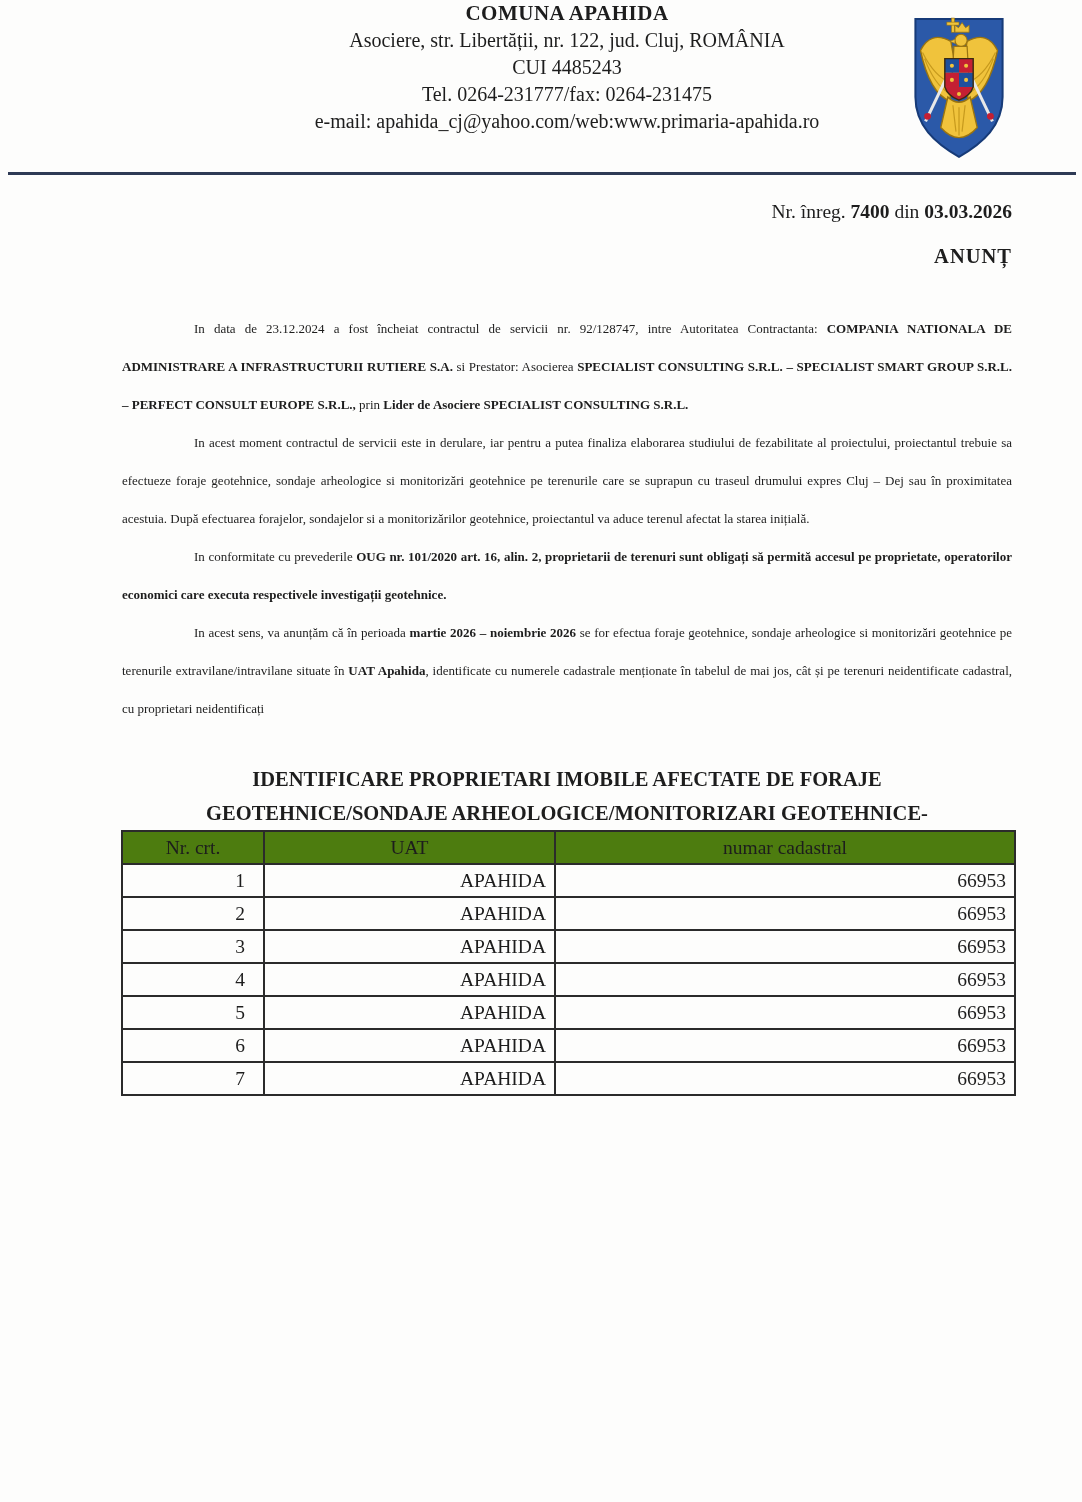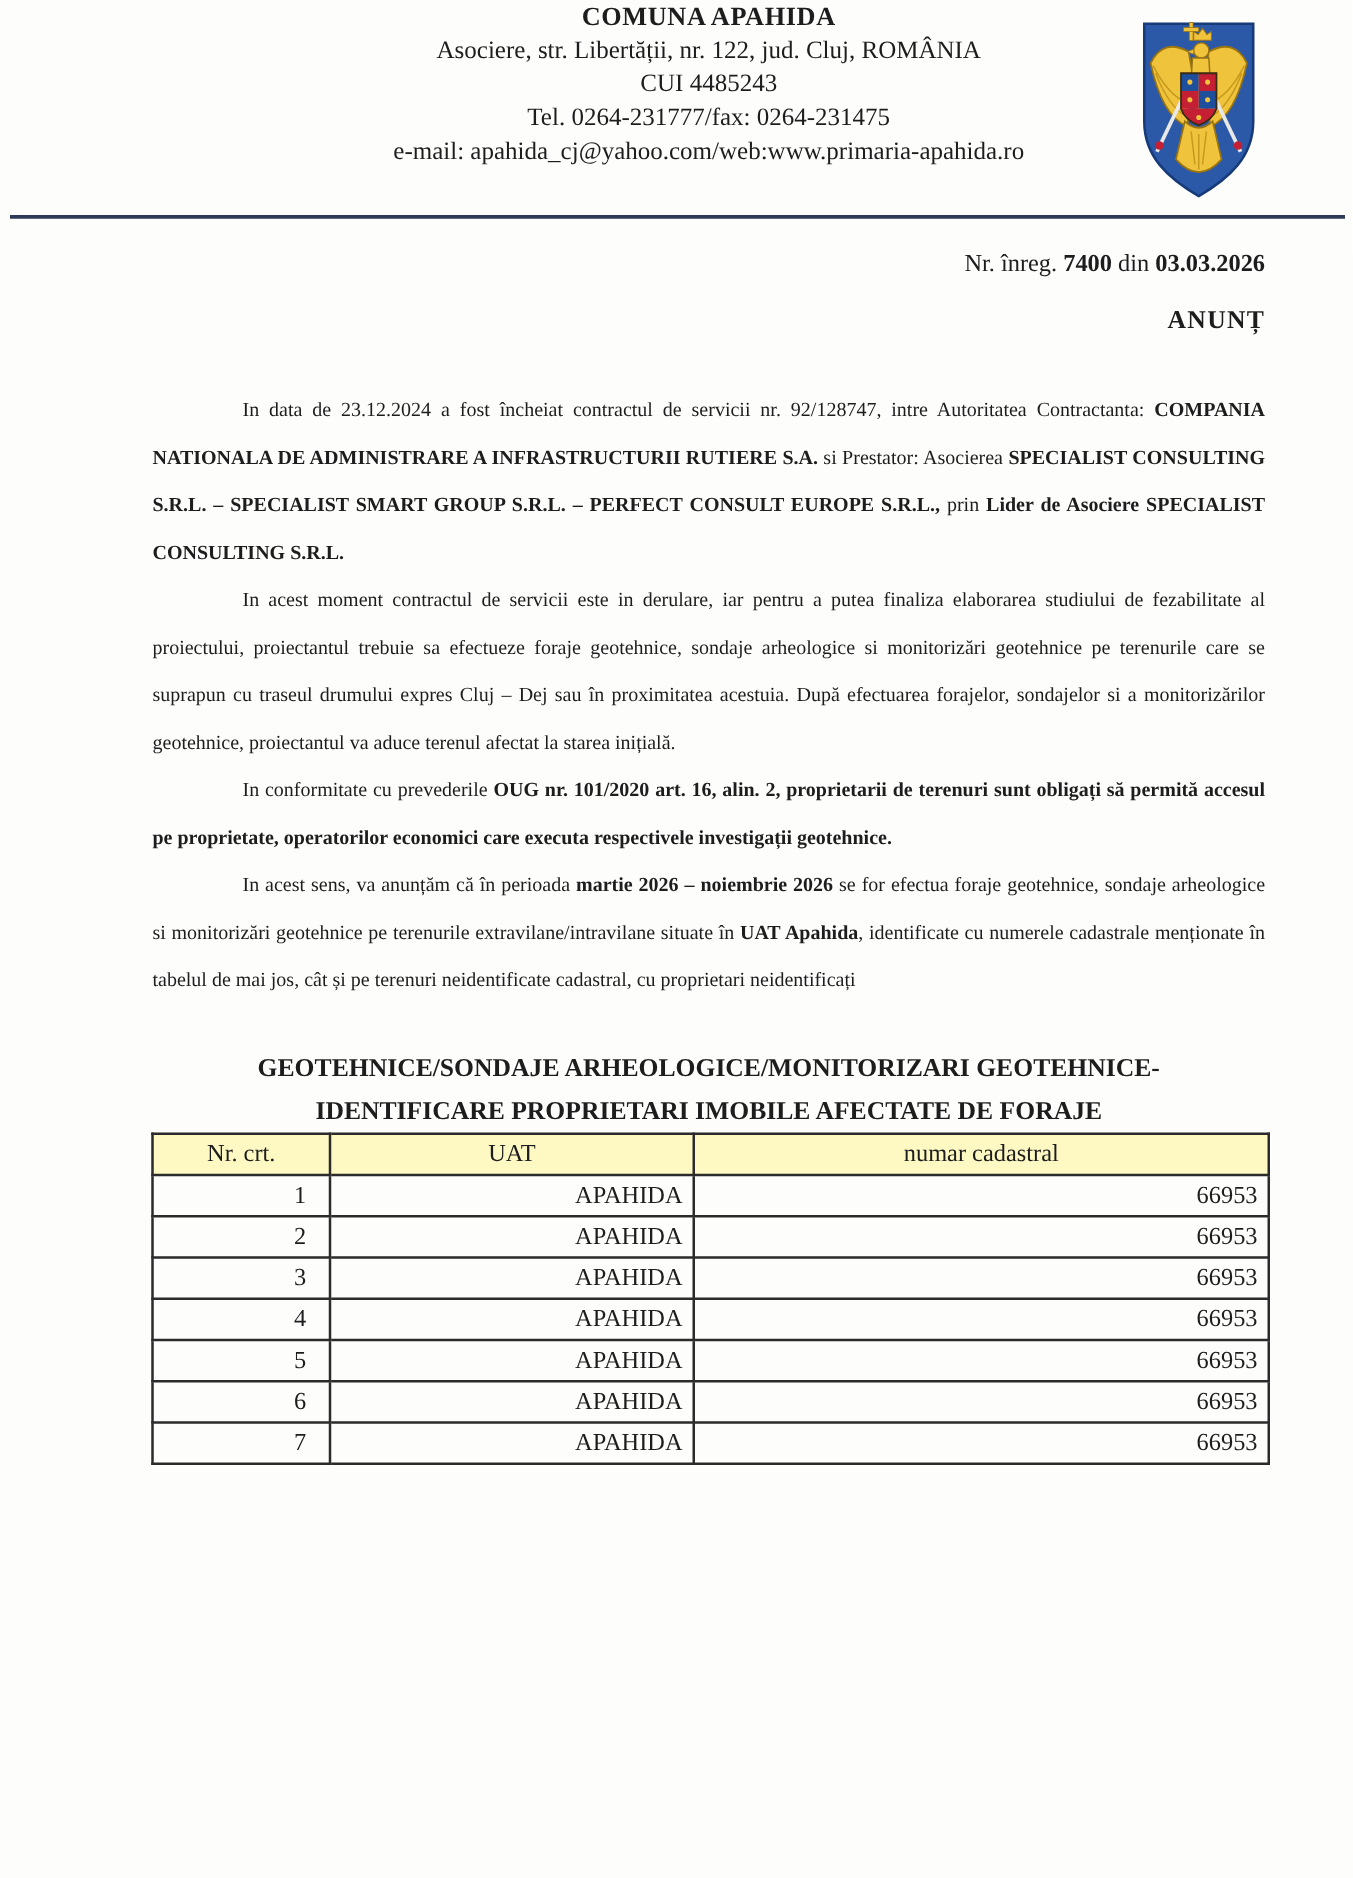--- a/index.html
+++ b/index.html
@@ -42,21 +42,21 @@
     margin:22px 70px 0 122px;
     text-align:right;
     font-size:20.5px;
     font-weight:bold;
     letter-spacing:1px;
   }
   
   .doc-body {
     margin:42px 0 0 122px;
     width:890px;
-    font-size:16px;
+    font-size:13px;
     line-height:38px;
     text-align:justify;
   }
   .doc-body p { margin:0; text-indent:72px; }
   .b { font-weight:bold; }
   
   .table-title {
     margin:34px 0 0 122px;
     width:890px;
     text-align:center;
@@ -74,21 +74,21 @@
   }
   table.cadastral th, table.cadastral td {
     border:2px solid #2b2b2b;
     padding:2px 8px;
     height:27px;
     overflow:hidden;
     white-space:nowrap;
   }
   table.cadastral th {
     font-weight:normal;
-    background:#fef9c3;
+    background:#4d7c0f;
   }
   table.cadastral td { background:#fdfdfc; text-align:right; }
   table.cadastral td.num-cell { text-align:right; padding-right:18px; }
   col.c1 { width:142px; } col.c2 { width:291px; } col.c3 { width:460px; }
 </style>
 </head>
 <body>
 
 <div class="page">
 
@@ -149,22 +149,22 @@
   <div class="doc-title">ANUNȚ</div>
 
   <section class="doc-body">
     <p><span>In data de 23.12.2024 a fost încheiat contractul de servicii nr. 92/128747, intre Autoritatea Contractanta: </span><span class="b">COMPANIA NATIONALA DE ADMINISTRARE A INFRASTRUCTURII RUTIERE S.A.</span><span> si Prestator: Asocierea </span><span class="b">SPECIALIST CONSULTING S.R.L. – SPECIALIST SMART GROUP S.R.L. – PERFECT CONSULT EUROPE S.R.L.,</span><span> prin </span><span class="b">Lider de Asociere SPECIALIST CONSULTING S.R.L.</span></p>
     <p><span>In acest moment contractul de servicii este in derulare, iar pentru a putea finaliza elaborarea studiului de fezabilitate al proiectului, proiectantul trebuie sa efectueze foraje geotehnice, sondaje arheologice si monitorizări geotehnice pe terenurile care se suprapun cu traseul drumului expres Cluj – Dej sau în proximitatea acestuia. După efectuarea forajelor, sondajelor si a monitorizărilor geotehnice, proiectantul va aduce terenul afectat la starea inițială.</span></p>
     <p><span>In conformitate cu prevederile </span><span class="b">OUG nr. 101/2020 art. 16, alin. 2, proprietarii de terenuri sunt obligați să permită accesul pe proprietate, operatorilor economici care executa respectivele investigații geotehnice.</span></p>
     <p><span>In acest sens, va anunțăm că în perioada </span><span class="b">martie 2026 – noiembrie 2026</span><span> se for efectua foraje geotehnice, sondaje arheologice si monitorizări geotehnice pe terenurile extravilane/intravilane situate în </span><span class="b">UAT Apahida</span><span>, identificate cu numerele cadastrale menționate în tabelul de mai jos, cât și pe terenuri neidentificate cadastral, cu proprietari neidentificați</span></p>
   </section>
 
   <div class="table-title">
+    <div>IDENTIFICARE PROPRIETARI IMOBILE AFECTATE DE FORAJE</div>
     <div>GEOTEHNICE/SONDAJE ARHEOLOGICE/MONITORIZARI GEOTEHNICE-</div>
-    <div>IDENTIFICARE PROPRIETARI IMOBILE AFECTATE DE FORAJE</div>
   </div>
 
   <table class="cadastral">
     <colgroup>
         <col class="c1">
         <col class="c2">
         <col class="c3">
       </colgroup>
     <thead>
       <tr>

